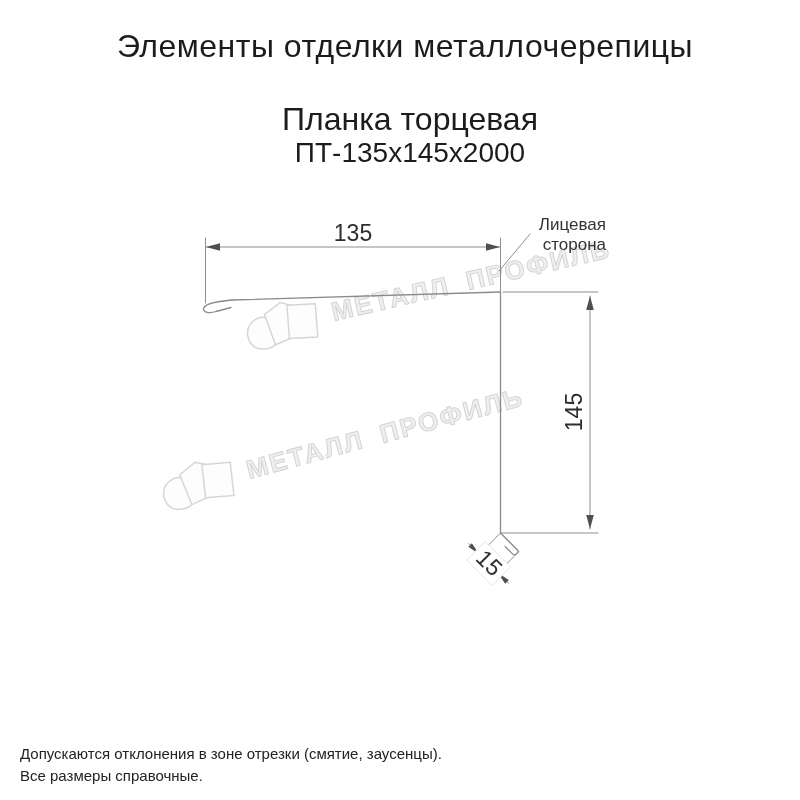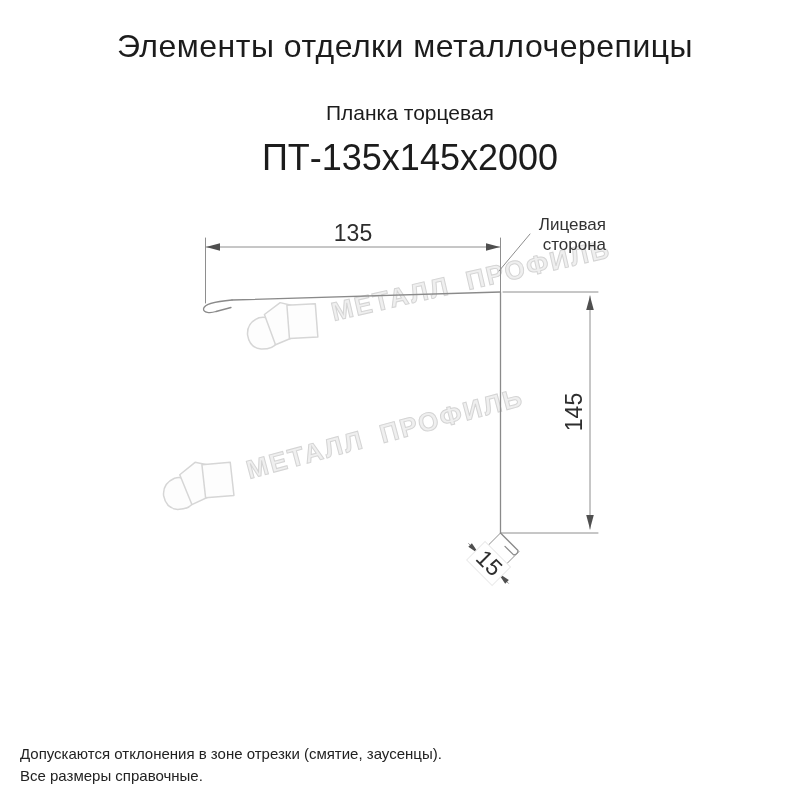--- a/index.html
+++ b/index.html
@@ -6,25 +6,25 @@
   .page{
     position:relative;width:800px;height:800px;background:#ffffff;overflow:hidden;
     font-family:"Liberation Sans","DejaVu Sans",sans-serif;color:#1c1c1c;
   }
   .page-title{
     position:absolute;left:10px;right:0;top:28px;text-align:center;
     font-size:32px;font-weight:400;letter-spacing:0.5px;color:#1c1c1c;
   }
   .subtitle-1{
     position:absolute;left:20px;right:0;top:101px;text-align:center;
-    font-size:21px;font-weight:400;color:#1c1c1c;
+    font-size:32px;font-weight:400;color:#1c1c1c;
   }
   .subtitle-2{
     position:absolute;left:20px;right:0;top:137px;text-align:center;
-    font-size:36px;font-weight:400;color:#1c1c1c;
+    font-size:28px;font-weight:400;color:#1c1c1c;
   }
   .watermark{
     position:absolute;display:flex;align-items:center;white-space:nowrap;
     transform-origin:0 29px;z-index:1;pointer-events:none;
   }
   .watermark .wm-text{
     font-size:26px;font-weight:700;letter-spacing:2px;word-spacing:8px;
     color:#efefef;-webkit-text-stroke:1px #d4d4d4;
   }
   .watermark .wm-logo{margin-right:10px;}

